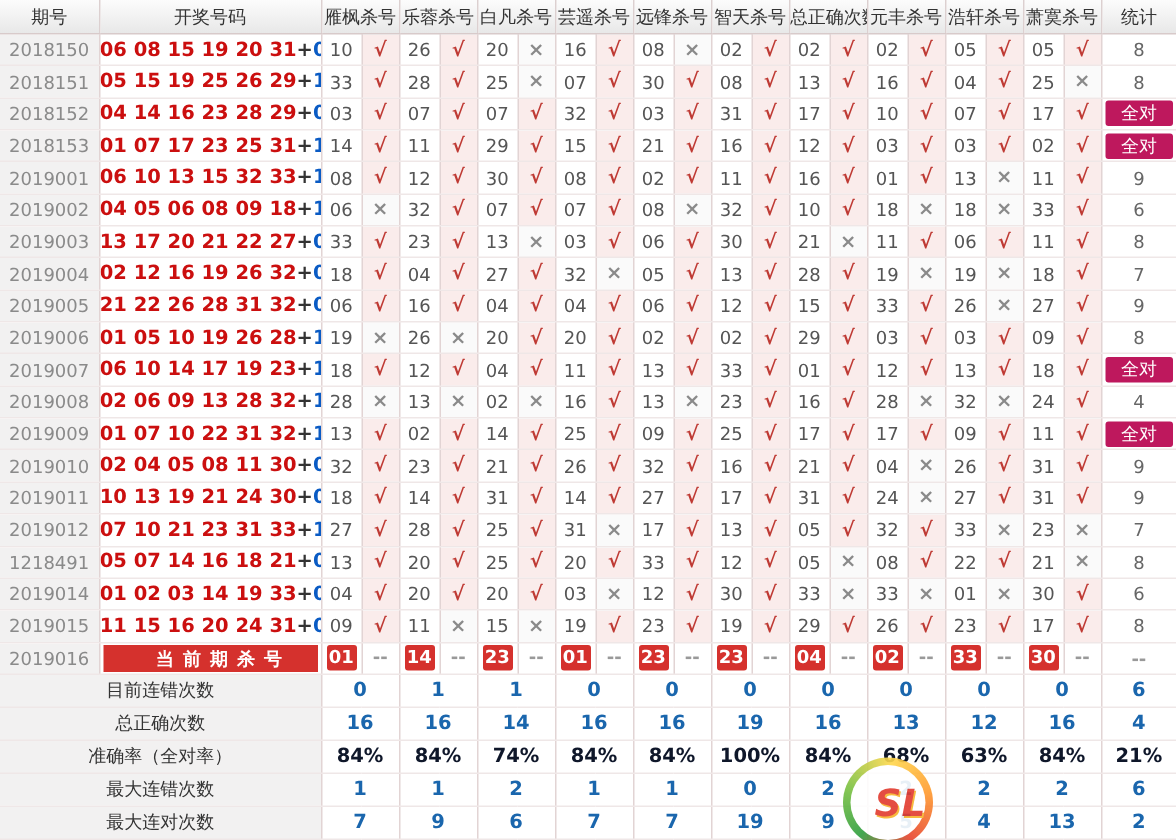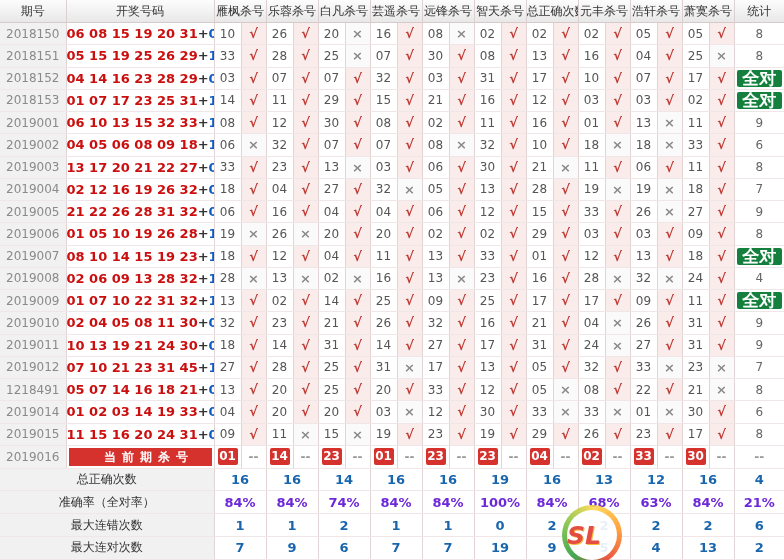--- a/index.html
+++ b/index.html
@@ -27,45 +27,45 @@
   td.nums .plus{color:#333;font-weight:700;}
   td.nums .bonus{color:#0a5bc4;}
   td.knum{font-size:12px;color:#555;background:#fff;}
   td.kchk{font-size:13px;}
   td.kchk.ok{background:#faeceb;}
   td.kchk.bad{background:#fafafa;}
   .ok-glyph{color:#bf3a34;font-weight:700;font-style:italic;}
   .bad-glyph{color:#8a8a8a;font-weight:700;}
   td.stat{font-size:12px;color:#666;}
   .allright-badge{
-    display:block;margin:1px 2px;background:#15803d;color:#fff;
-    font-size:17px;font-weight:700;line-height:17px;border-radius:2px;
+    display:block;margin:1px 2px;background:#be185d;color:#fff;
+    font-size:12px;font-weight:400;line-height:17px;border-radius:2px;
   }
   tr.current{height:21px;}
   .banner{
     display:block;margin:1px 2px;background:#d5312d;color:#fff;
     font-size:12px;font-weight:700;line-height:18px;letter-spacing:6px;padding-left:18px;
   }
   .cur-badge{
     display:block;margin:1px 3px;background:#d5312d;color:#fff;
     font-size:12px;font-weight:700;line-height:17px;border-radius:2px;
   }
   .dash{color:#999;font-size:12px;font-weight:700;}
   tr.summary{height:21px;}
   tr.summary td.slabel{background:#f2f1f1;color:#333;font-size:12px;}
   tr.summary td.sval{color:#1a66ad;font-weight:700;font-size:13px;background:#fff;}
-  tr.summary.percent td.sval{color:#6d28d9;}
+  tr.summary.percent td.sval{color:#0f172a;}
   .watermark{
     position:absolute;left:562px;top:505px;width:60px;height:60px;border-radius:50%;
     background:conic-gradient(from 220deg,#2f9e3f,#7dc242,#ffd84d,#ff9a2e,#e8452f,#2f9e3f);
     opacity:.9;z-index:5;
   }
   .watermark-inner{
     position:absolute;inset:5px;background:#fff;border-radius:50%;
-    display:flex;align-items:center;justify-content:flex-start;
+    display:flex;align-items:center;justify-content:flex-end;
   }
   .watermark-sl{
     color:#e23a2e;font-weight:800;font-style:italic;font-size:25px;line-height:1;
     text-shadow:1px 1px 0 #f7b32b;
   }
 </style>
 </head>
 <body>
 
 <table class="kill-table">
@@ -361,21 +361,21 @@
         <td class="knum">03</td>
         <td class="kchk ok"><span class="ok-glyph">√</span></td>
         <td class="knum">03</td>
         <td class="kchk ok"><span class="ok-glyph">√</span></td>
         <td class="knum">09</td>
         <td class="kchk ok"><span class="ok-glyph">√</span></td>
         <td class="stat">8</td>
       </tr>
       <tr class="result">
         <td class="period">2019007</td>
-        <td class="nums"><span class="reds">08 10 14 15 19 23</span><span class="plus">+</span><span class="bonus">15</span></td>
+        <td class="nums"><span class="reds">06 10 14 17 19 23</span><span class="plus">+</span><span class="bonus">15</span></td>
         <td class="knum">18</td>
         <td class="kchk ok"><span class="ok-glyph">√</span></td>
         <td class="knum">12</td>
         <td class="kchk ok"><span class="ok-glyph">√</span></td>
         <td class="knum">04</td>
         <td class="kchk ok"><span class="ok-glyph">√</span></td>
         <td class="knum">11</td>
         <td class="kchk ok"><span class="ok-glyph">√</span></td>
         <td class="knum">13</td>
         <td class="kchk ok"><span class="ok-glyph">√</span></td>
@@ -490,21 +490,21 @@
         <td class="knum">24</td>
         <td class="kchk bad"><span class="bad-glyph">×</span></td>
         <td class="knum">27</td>
         <td class="kchk ok"><span class="ok-glyph">√</span></td>
         <td class="knum">31</td>
         <td class="kchk ok"><span class="ok-glyph">√</span></td>
         <td class="stat">9</td>
       </tr>
       <tr class="result">
         <td class="period">2019012</td>
-        <td class="nums"><span class="reds">07 10 21 23 31 45</span><span class="plus">+</span><span class="bonus">14</span></td>
+        <td class="nums"><span class="reds">07 10 21 23 31 33</span><span class="plus">+</span><span class="bonus">14</span></td>
         <td class="knum">27</td>
         <td class="kchk ok"><span class="ok-glyph">√</span></td>
         <td class="knum">28</td>
         <td class="kchk ok"><span class="ok-glyph">√</span></td>
         <td class="knum">25</td>
         <td class="kchk ok"><span class="ok-glyph">√</span></td>
         <td class="knum">31</td>
         <td class="kchk bad"><span class="bad-glyph">×</span></td>
         <td class="knum">17</td>
         <td class="kchk ok"><span class="ok-glyph">√</span></td>
@@ -634,20 +634,34 @@
         <td class="kchk"><span class="dash">--</span></td>
         <td class="knum">
           <span class="cur-badge">33</span>
         </td>
         <td class="kchk"><span class="dash">--</span></td>
         <td class="knum">
           <span class="cur-badge">30</span>
         </td>
         <td class="kchk"><span class="dash">--</span></td>
         <td class="stat"><span class="dash">--</span></td>
+      </tr>
+      <tr class="summary">
+        <td class="slabel" colspan="2">目前连错次数</td>
+        <td class="sval" colspan="2">0</td>
+        <td class="sval" colspan="2">1</td>
+        <td class="sval" colspan="2">1</td>
+        <td class="sval" colspan="2">0</td>
+        <td class="sval" colspan="2">0</td>
+        <td class="sval" colspan="2">0</td>
+        <td class="sval" colspan="2">0</td>
+        <td class="sval" colspan="2">0</td>
+        <td class="sval" colspan="2">0</td>
+        <td class="sval" colspan="2">0</td>
+        <td class="sval">6</td>
       </tr>
       <tr class="summary">
         <td class="slabel" colspan="2">总正确次数</td>
         <td class="sval" colspan="2">16</td>
         <td class="sval" colspan="2">16</td>
         <td class="sval" colspan="2">14</td>
         <td class="sval" colspan="2">16</td>
         <td class="sval" colspan="2">16</td>
         <td class="sval" colspan="2">19</td>
         <td class="sval" colspan="2">16</td>

